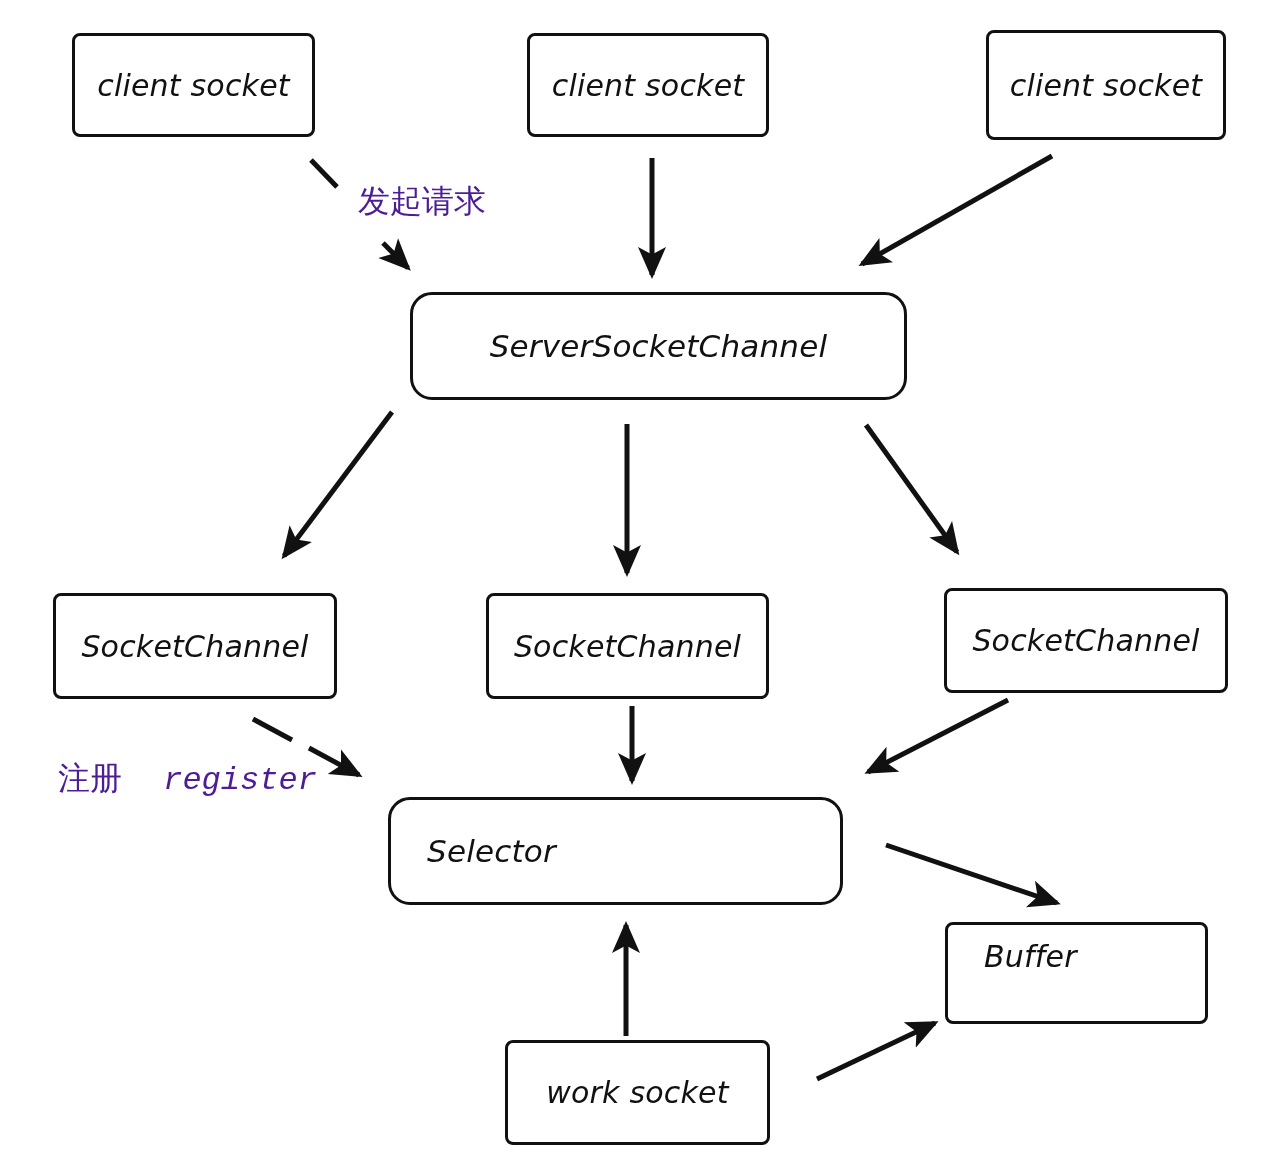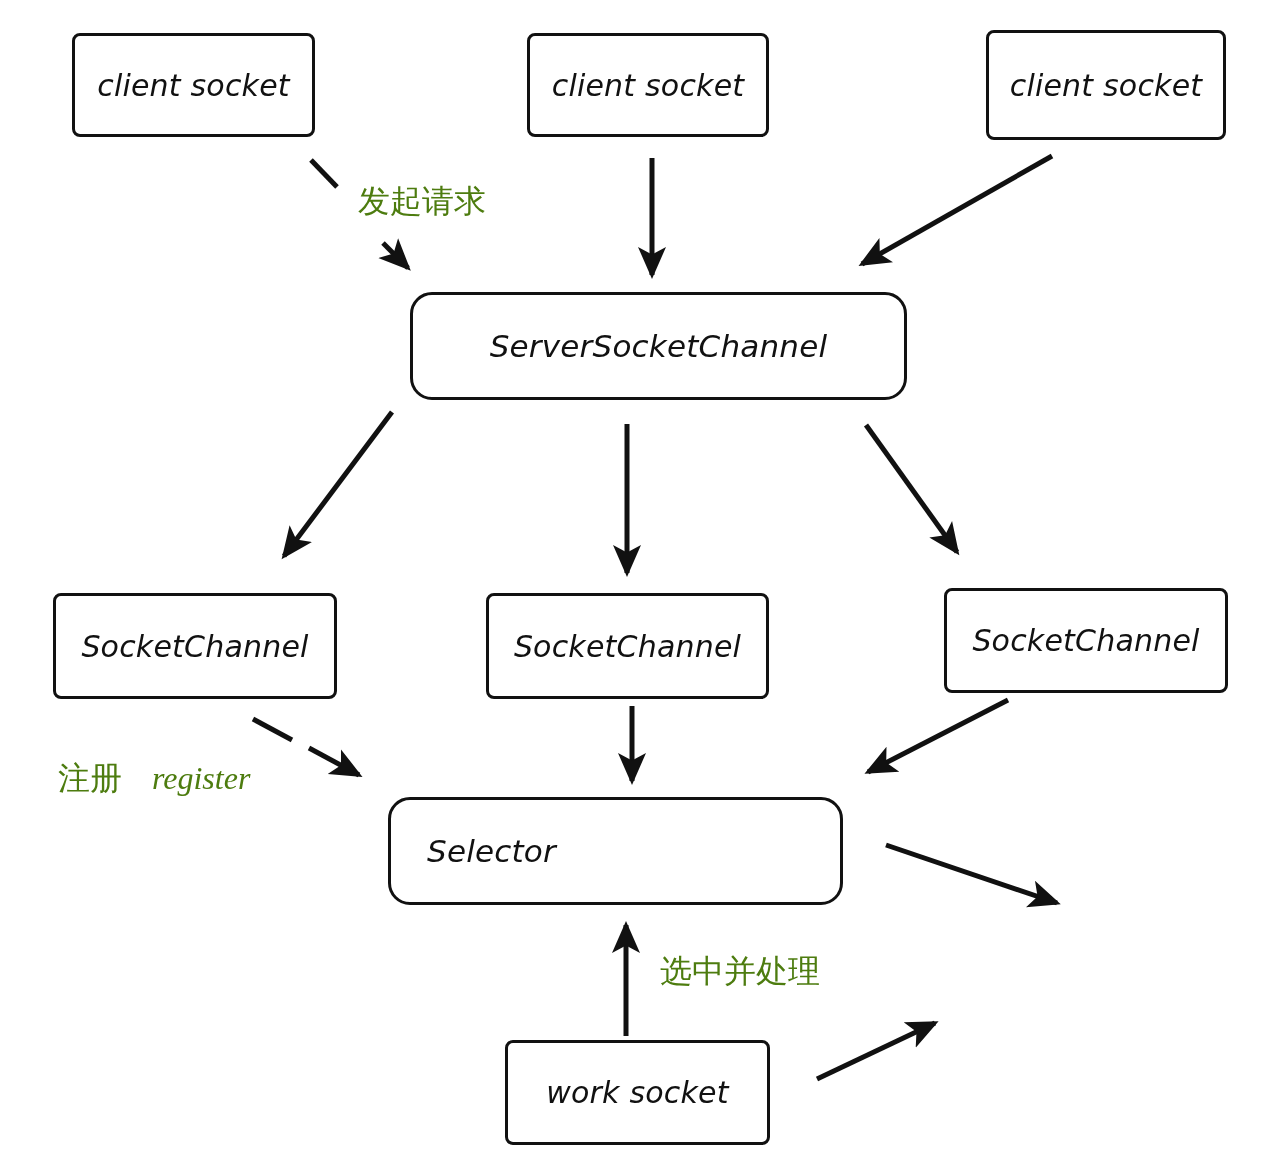--- a/index.html
+++ b/index.html
@@ -36,23 +36,23 @@
     white-space: nowrap;
     letter-spacing: 0.2px;
   }
   .node.center-label { justify-content: center; }
   .node.center-label .node-label { text-align: center; }
   .node.left-label { justify-content: flex-start; }
   .node.left-label .node-label { padding-left: 36px; }
 
   .edge-label {
     position: absolute;
-    color: #4d7c0f;
+    color: #4c1d95;
     white-space: nowrap;
-    font-family: Liberation Serif, serif;
+    font-family: Liberation Mono, monospace;
   }
   .edge-label.cn { font-style: normal; }
   .edge-label.mixed .en { font-style: italic; }
 
   svg.edges {
     position: absolute;
     left: 0;
     top: 0;
     width: 1288px;
     height: 1164px;
@@ -147,27 +147,29 @@
   </div>
 
   <div class="node rect center-label" style="left:944px; top:588px; width:284px; height:105px;">
     <span class="node-label" style="font-size:30px;">SocketChannel</span>
   </div>
 
   <div class="node rounded left-label" style="left:388px; top:797px; width:455px; height:108px;">
     <span class="node-label" style="font-size:31px;text-align:right;">Selector</span>
   </div>
 
+  <div class="node rect left-label" style="left:945px; top:922px; width:263px; height:102px; align-items:flex-start; padding-top:14px;">
+    <span class="node-label" style="font-size:30px;">Buffer</span>
+  </div>
 
   <div class="node rect center-label" style="left:505px; top:1040px; width:265px; height:105px;">
     <span class="node-label" style="font-size:30px;">work socket</span>
   </div>
 
   <div class="edge-label cn" style="left:358px; top:180px; font-size:32px;">发起请求</div>
 
   <div class="edge-label mixed" style="left:58px; top:757px; font-size:32px;">
     <span class="cn-part">注册</span>
     <span class="en" style="margin-left:22px;">register</span>
   </div>
 
-  <div class="edge-label cn" style="left:660px; top:950px; font-size:32px;">选中并处理</div>
 
 </div>
 
 </body></html>

